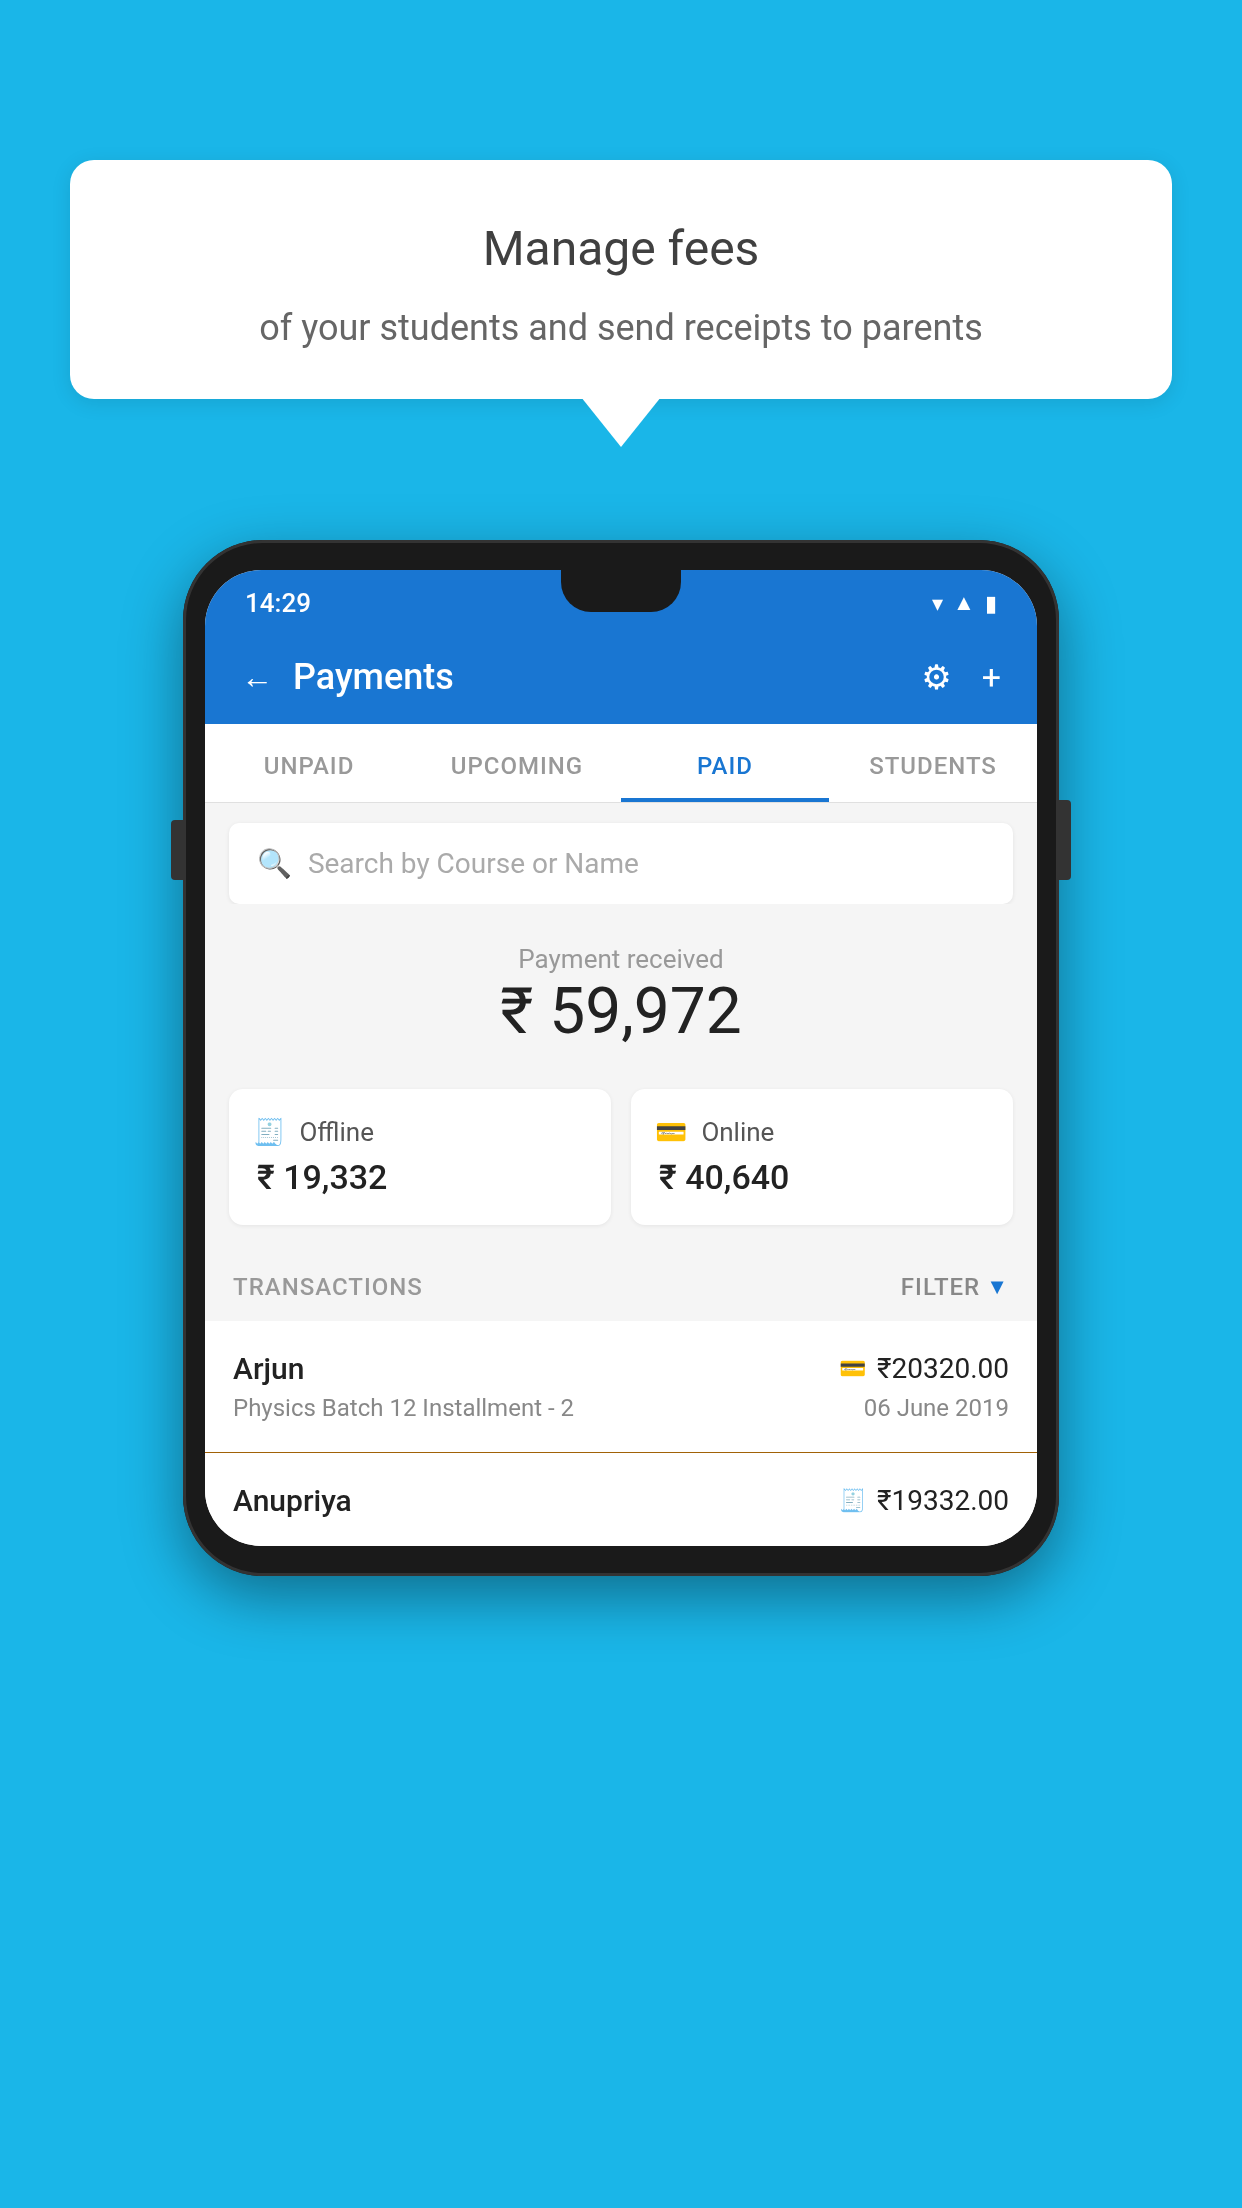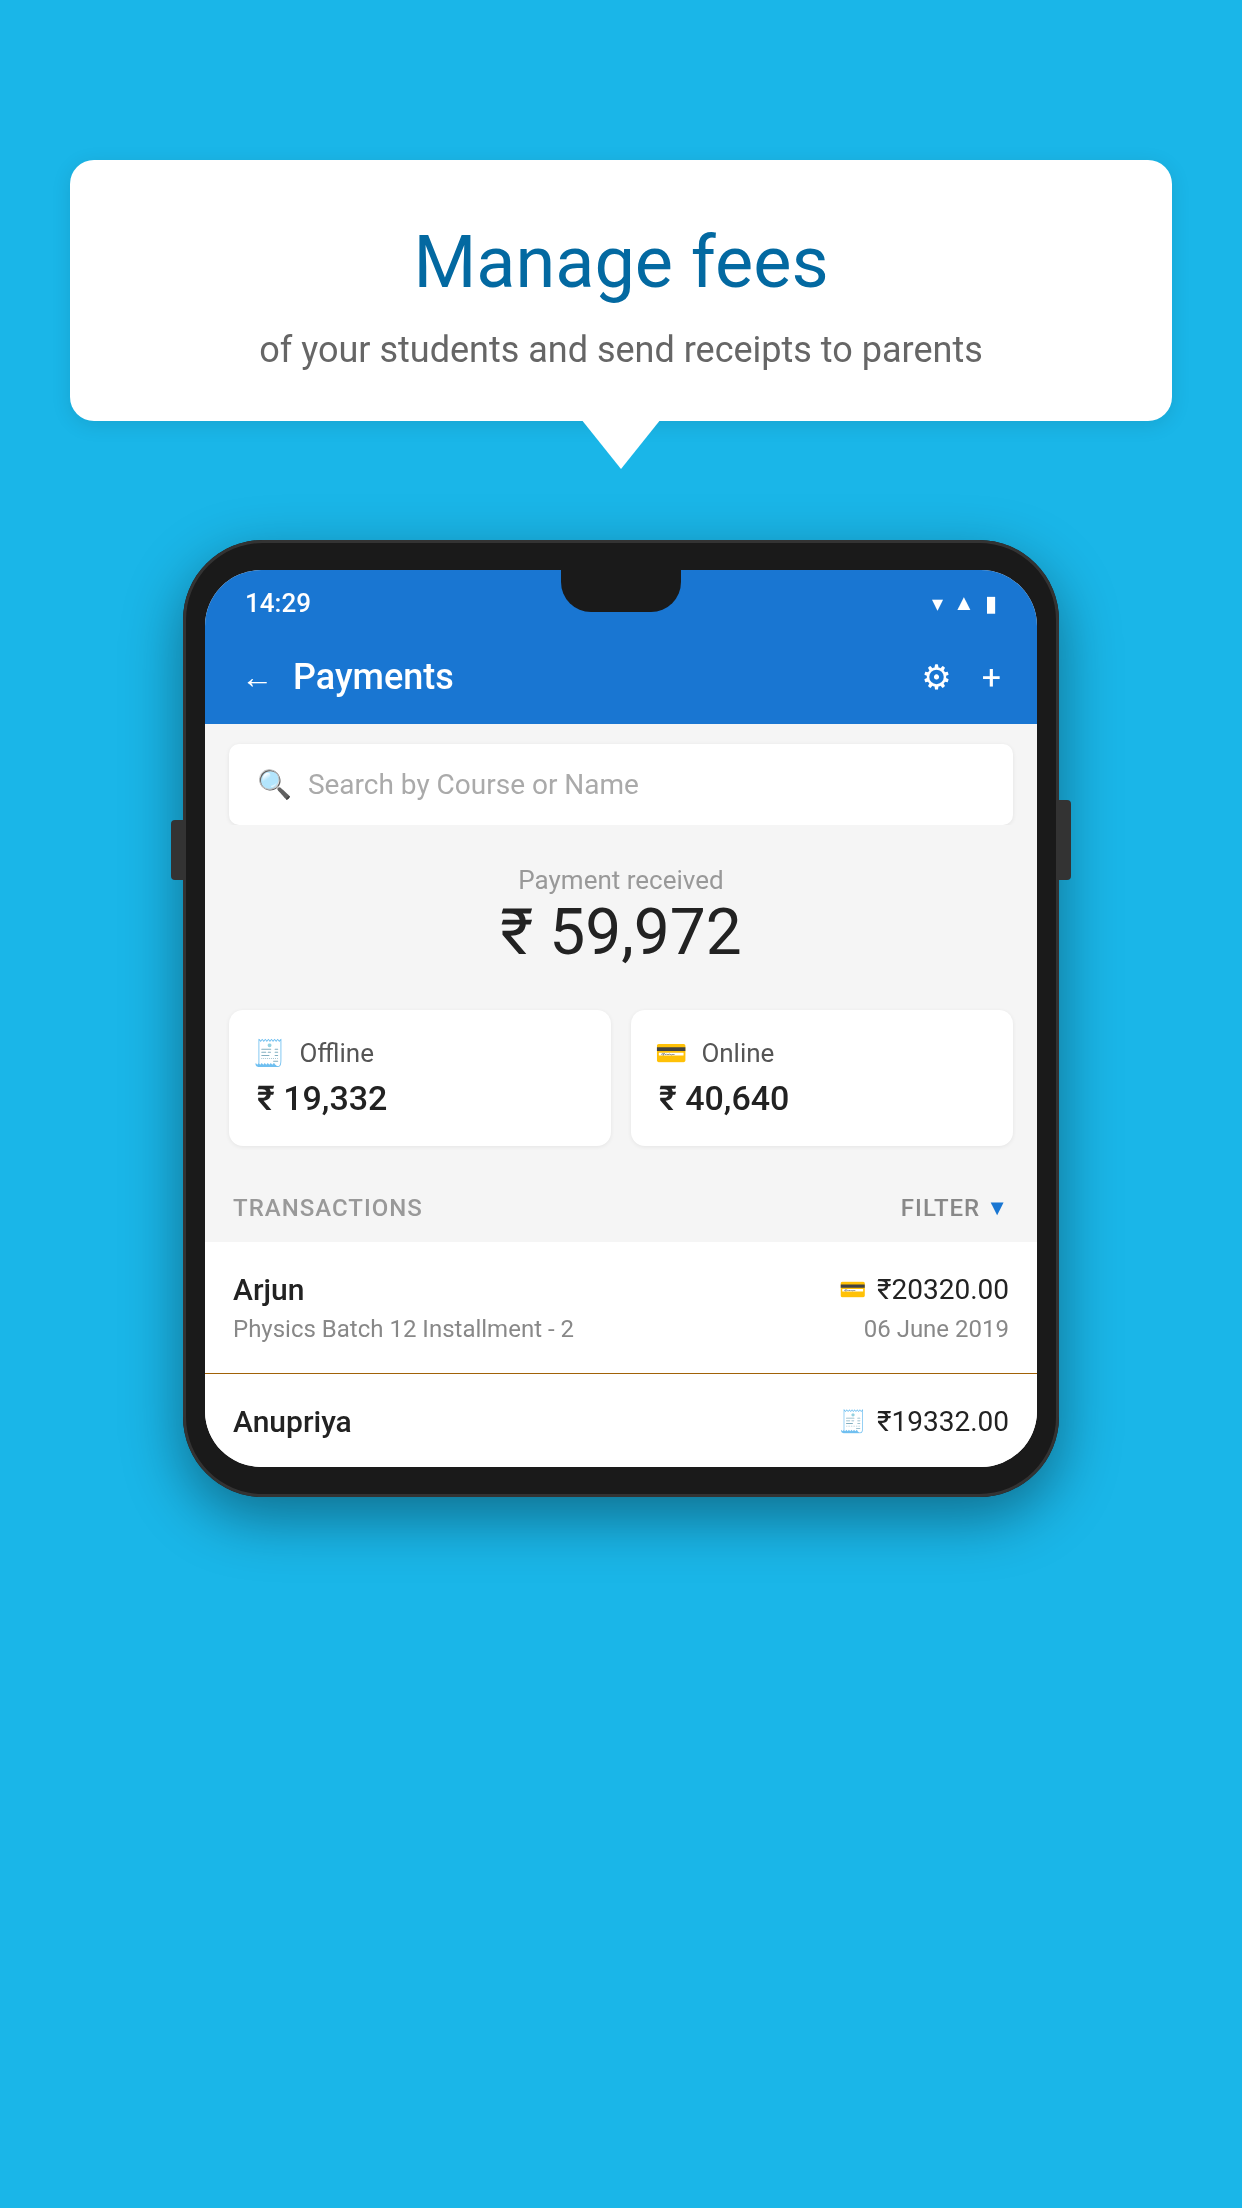--- a/index.html
+++ b/index.html
@@ -31,24 +31,24 @@
       bottom: -48px;
       left: 50%;
       transform: translateX(-50%);
       width: 0;
       height: 0;
       border-left: 40px solid transparent;
       border-right: 40px solid transparent;
       border-top: 50px solid #fff;
     }
     .bubble-title {
-      font-size: 72px;
+      font-size: 48px;
       font-weight: 400;
-      color: #0369a1;
-      margin-bottom: 24px;
+      color: #404040;
+      margin-bottom: 30px;
     }
     .bubble-subtitle {
       font-size: 36px;
       color: #666;
       font-weight: 400;
     }
 
     
     .phone-wrapper {
       position: absolute;
@@ -372,20 +372,34 @@
         <div class="header-left">
           <span class="back-arrow">←</span>
           <span class="header-title">Payments</span>
         </div>
         <div class="header-right">
           <span class="header-icon">⚙</span>
           <span class="header-icon">+</span>
         </div>
       </div>
 
+      <div class="tabs">
+        <div class="tab">
+          <span>UNPAID</span>
+        </div>
+        <div class="tab">
+          <span>UPCOMING</span>
+        </div>
+        <div class="tab active">
+          <span>PAID</span>
+        </div>
+        <div class="tab">
+          <span>STUDENTS</span>
+        </div>
+      </div>
 
       <div class="search-container">
         <div class="search-bar">
           <span class="search-icon-wrap">🔍</span>
           <span class="search-placeholder">Search by Course or Name</span>
         </div>
       </div>
 
       <div class="payment-summary">
         <div class="payment-received-label">Payment received</div>

